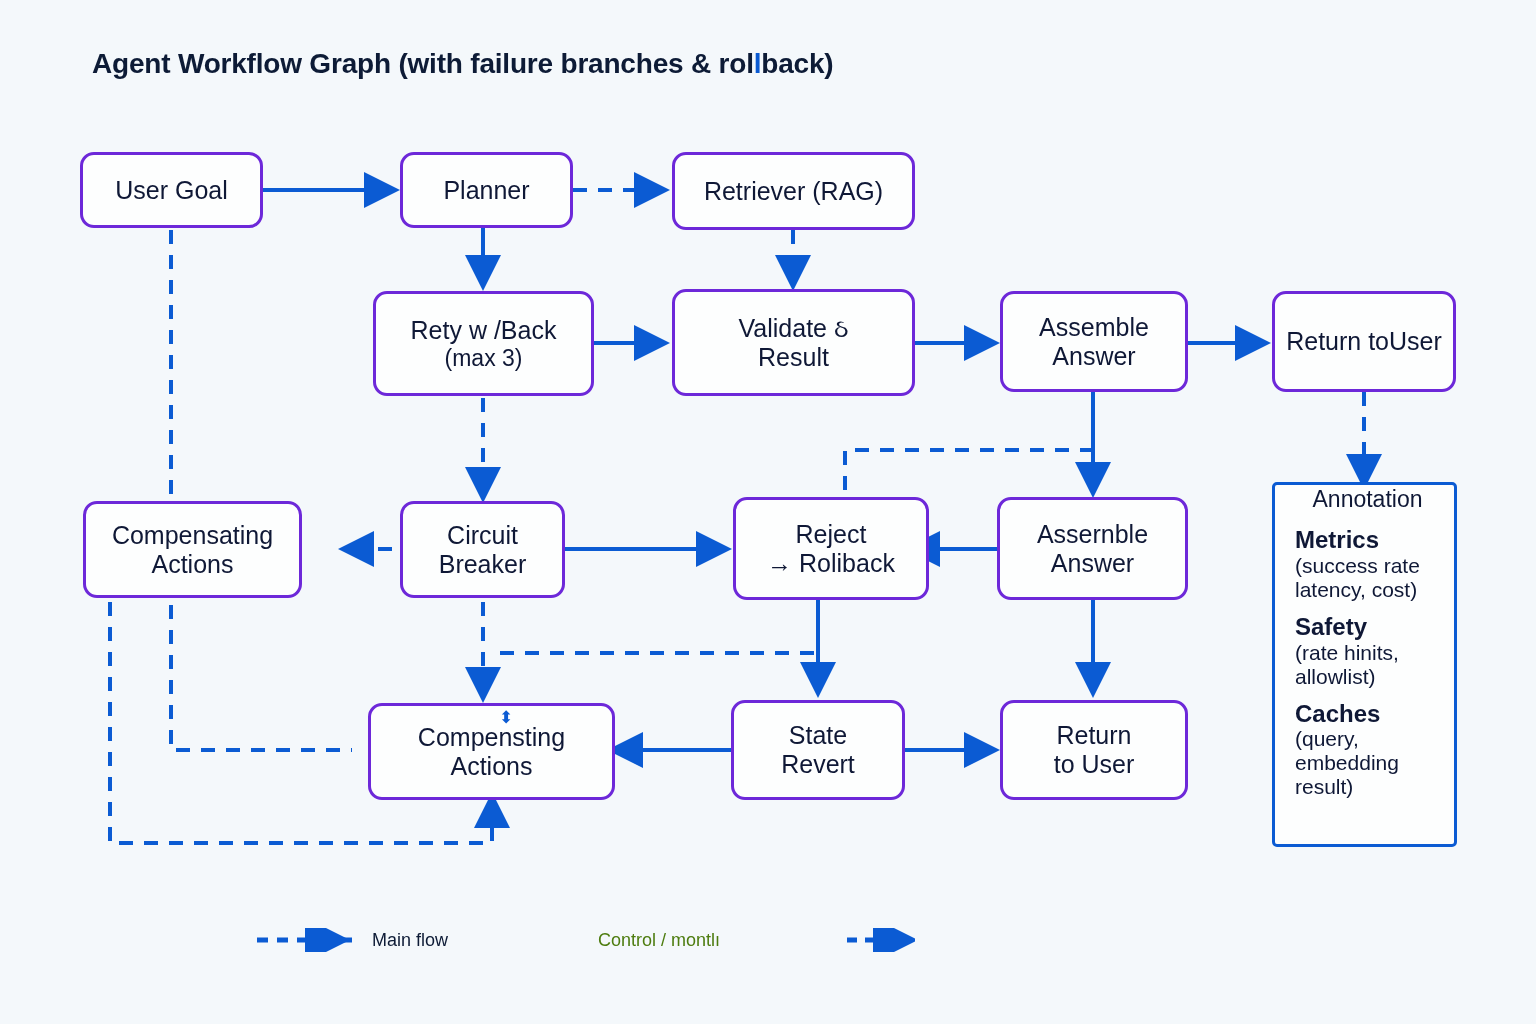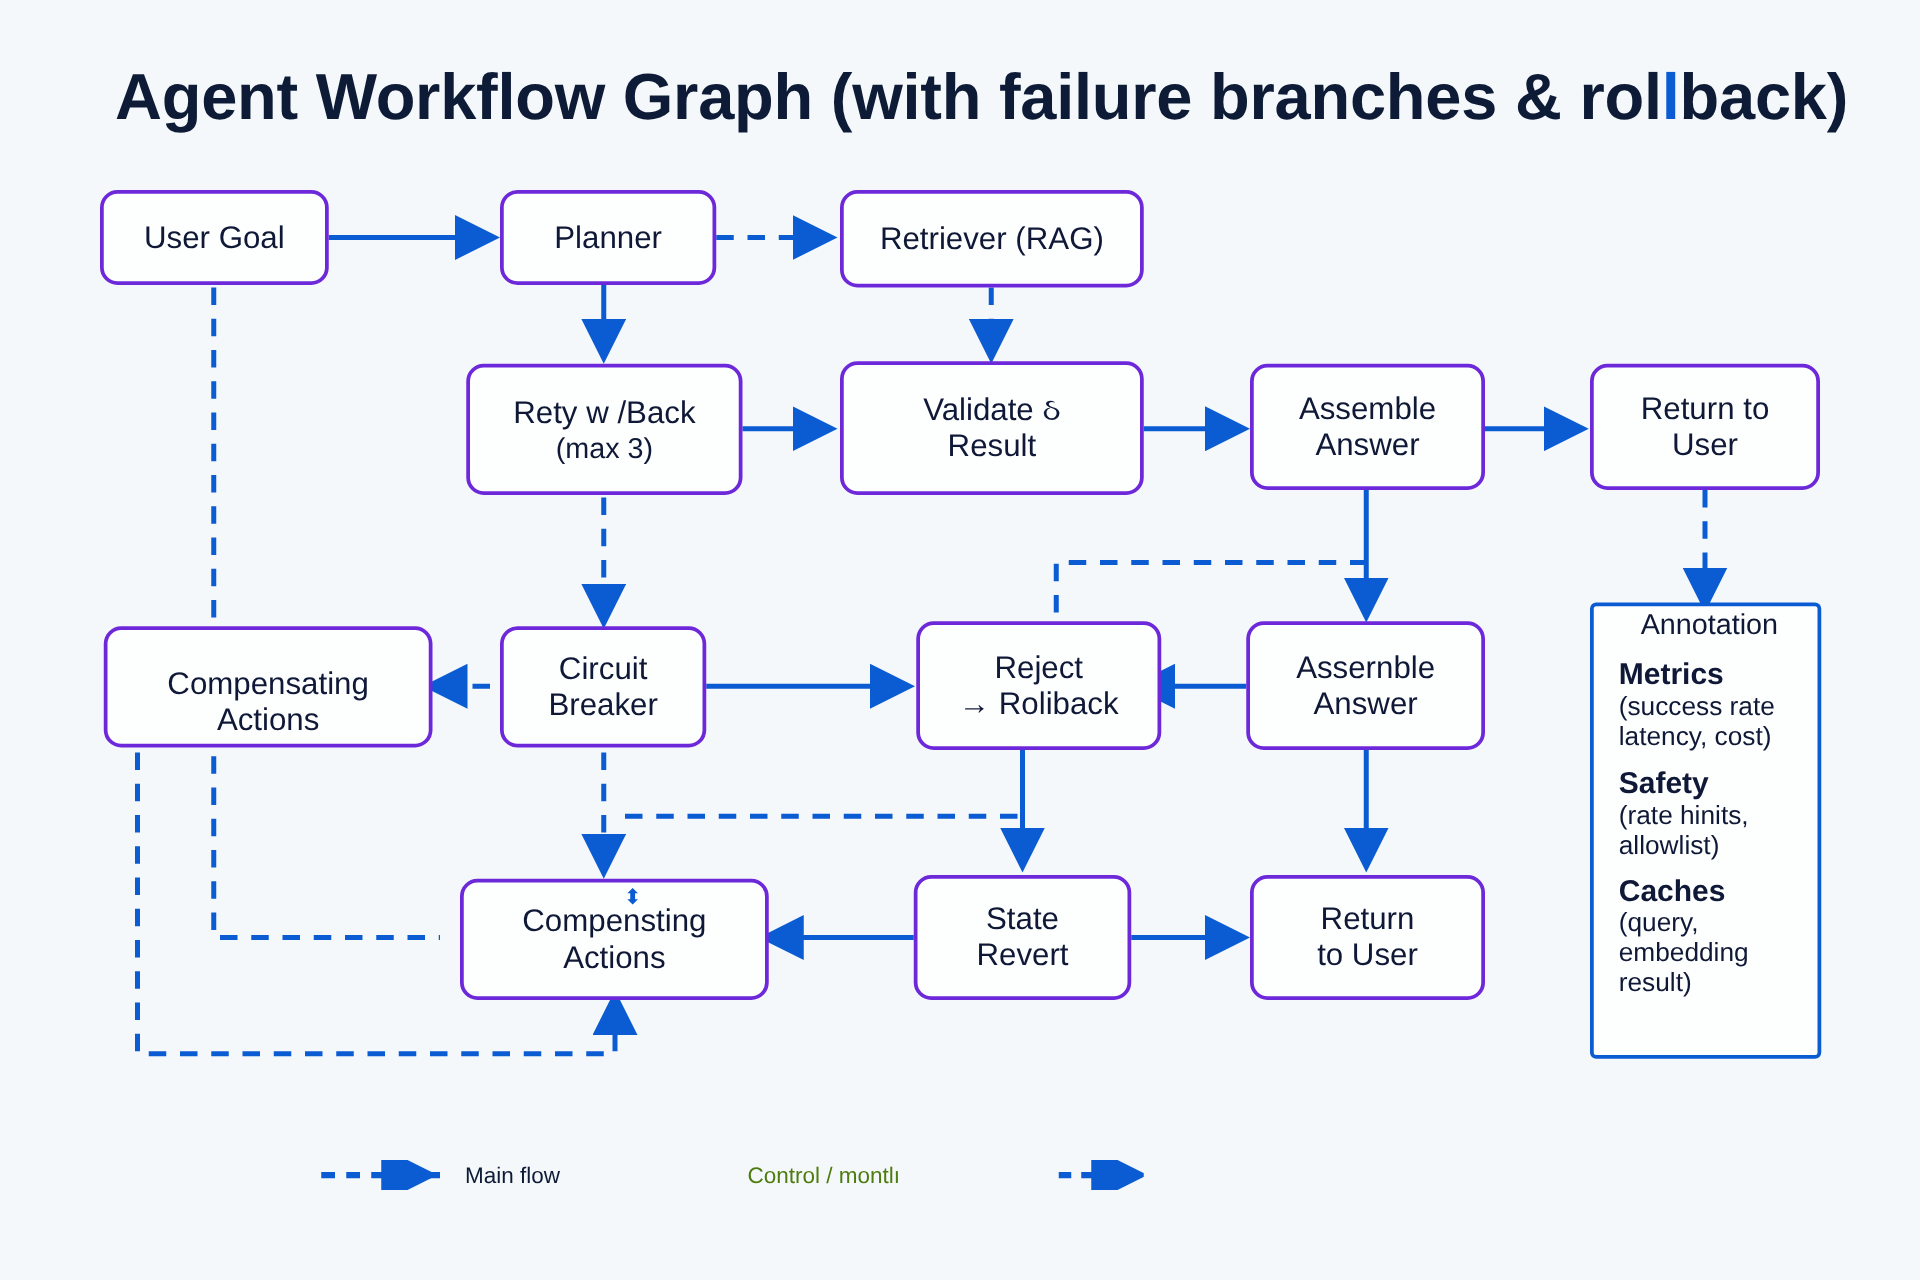--- a/index.html
+++ b/index.html
@@ -8,21 +8,21 @@
     background:#f4f8fb;
     font-family:"Liberation Sans", sans-serif;
     overflow:hidden;
     position:relative;
   }
   #canvas{position:absolute;inset:0;}
   #edges{position:absolute;left:0;top:0;width:1536px;height:1024px;}
 
   .title{
     position:absolute;left:92px;top:48px;
-    font-size:52px;font-weight:bold;color:#0d1b36;
+    font-size:28px;font-weight:bold;color:#0d1b36;
     letter-spacing:-0.2px;white-space:nowrap;
   }
   .title .hl{color:#0b5bd3;}
 
   .node{
     position:absolute;
     box-sizing:border-box;
     background:#fdfefe;
     border:3px solid #6d28d9;
     border-radius:14px;
@@ -125,26 +125,26 @@
   <div class="node" style="left:672px;top:289px;width:243px;height:107px;flex-direction:column;">
     <span>Validate ઠ</span>
     <span>Result</span>
   </div>
 
   <div class="node" style="left:1000px;top:291px;width:188px;height:101px;flex-direction:column;">
     <span>Assemble</span>
     <span>Answer</span>
   </div>
 
-  <div class="node" style="left:1272px;top:291px;width:184px;height:101px;flex-direction:column;justify-content:center;">
+  <div class="node" style="left:1272px;top:291px;width:184px;height:101px;flex-direction:row;justify-content:center;">
     <span>Return to</span>
     <span>User</span>
   </div>
 
-  <div class="node" style="left:83px;top:501px;width:263px;height:97px;flex-direction:column;justify-content:flex-end;">
+  <div class="node" style="left:83px;top:501px;width:219px;height:97px;flex-direction:column;">
     <span>Compensating</span>
     <span>Actions</span>
   </div>
 
   <div class="node" style="left:400px;top:501px;width:165px;height:97px;flex-direction:column;">
     <span>Circuit</span>
     <span>Breaker</span>
   </div>
 
   <div class="node" style="left:733px;top:497px;width:196px;height:103px;flex-direction:column;">

